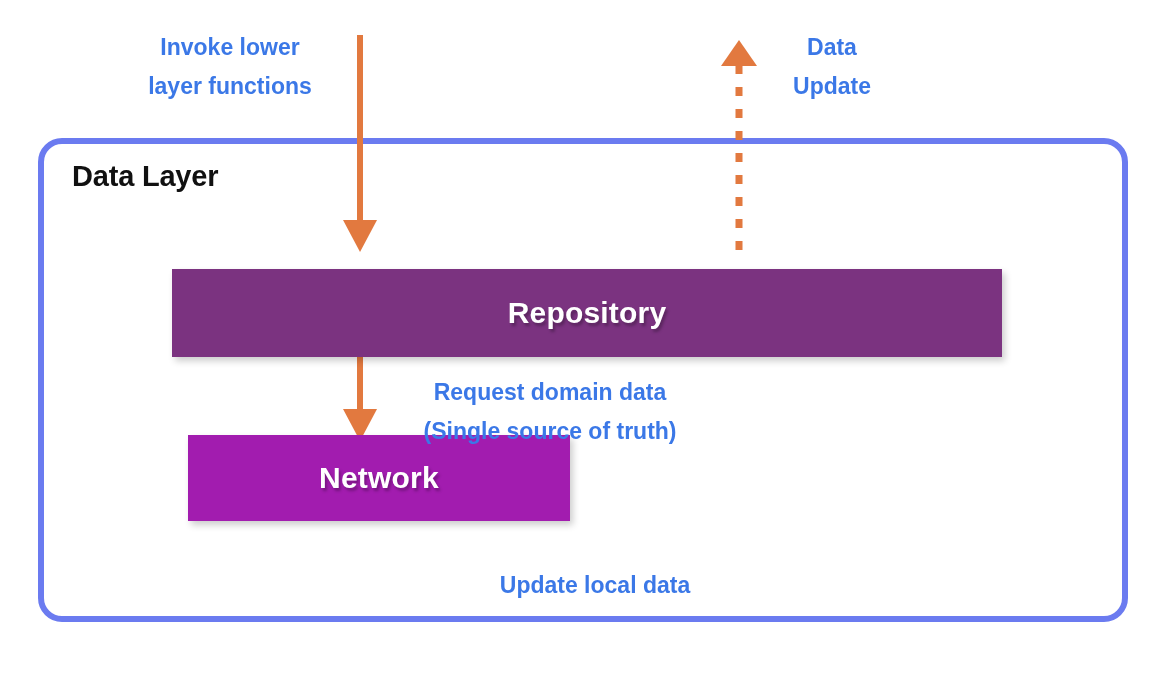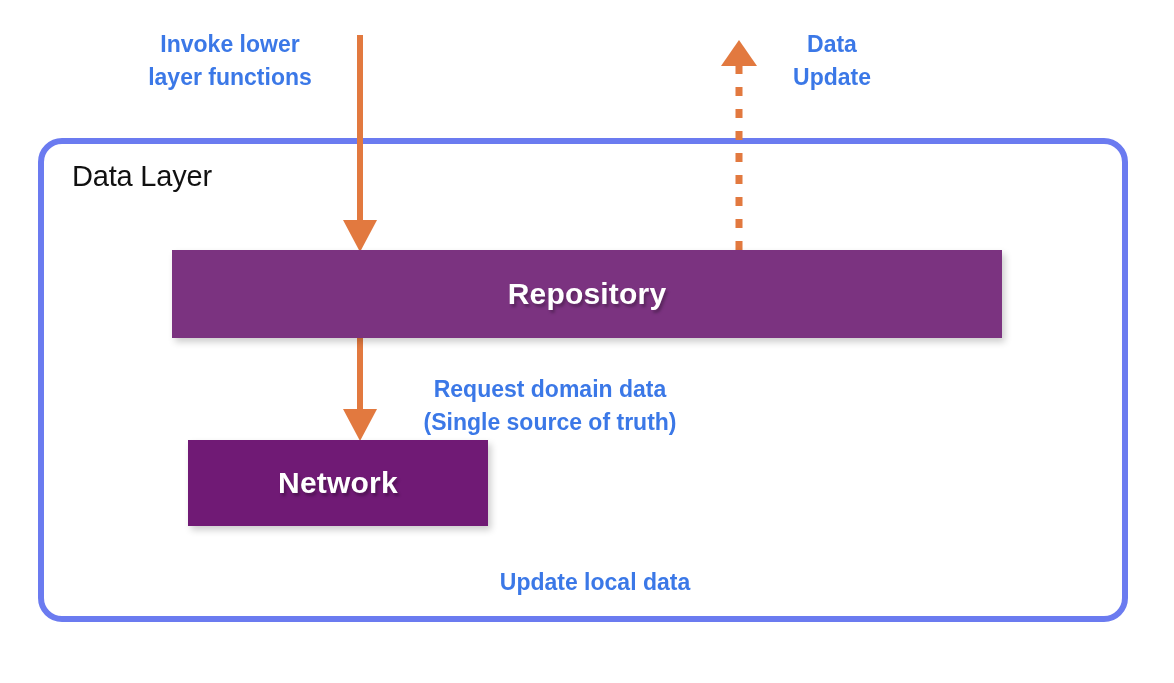--- a/index.html
+++ b/index.html
@@ -31,62 +31,63 @@
     box-sizing: border-box;
     border: 6px solid #6b7bf0;
     border-radius: 24px;
     background: transparent;
   }
   .layer-title {
     position: absolute;
     left: 72px;
     top: 160px;
     font-size: 29px;
-    font-weight: normal;
+    font-weight: bold;
     color: #111111;
     letter-spacing: -0.2px;
     white-space: nowrap;
   }
 
   
   .box {
     position: absolute;
     box-sizing: border-box;
     display: flex;
     align-items: center;
     justify-content: center;
     color: #ffffff;
     font-weight: bold;
     font-size: 30px;
     letter-spacing: 0.2px;
     text-shadow: 2px 3px 3px rgba(0,0,0,0.28);
     box-shadow: 3px 4px 7px rgba(0,0,0,0.20);
+    margin-top: 19px;
   }
   .box-repository {
     left: 172px;
     top: 250px;
     width: 830px;
     height: 88px;
     background: #7b3380;
   }
   .box-network {
     left: 188px;
-    top: 440px;
-    width: 300px;
+    top: 416px;
+    width: 382px;
     height: 86px;
-    background: #701a75;
+    background: #a21caf;
   }
 
   
   .label {
     position: absolute;
     color: #3b78e7;
     font-weight: bold;
     font-size: 23px;
-    line-height: 33px;
+    line-height: 39px;
     text-align: center;
     white-space: pre-line;
   }
   .label-invoke {
     left: 110px;
     top: 28px;
     width: 240px;
   }
   .label-stream {
     left: 762px;

